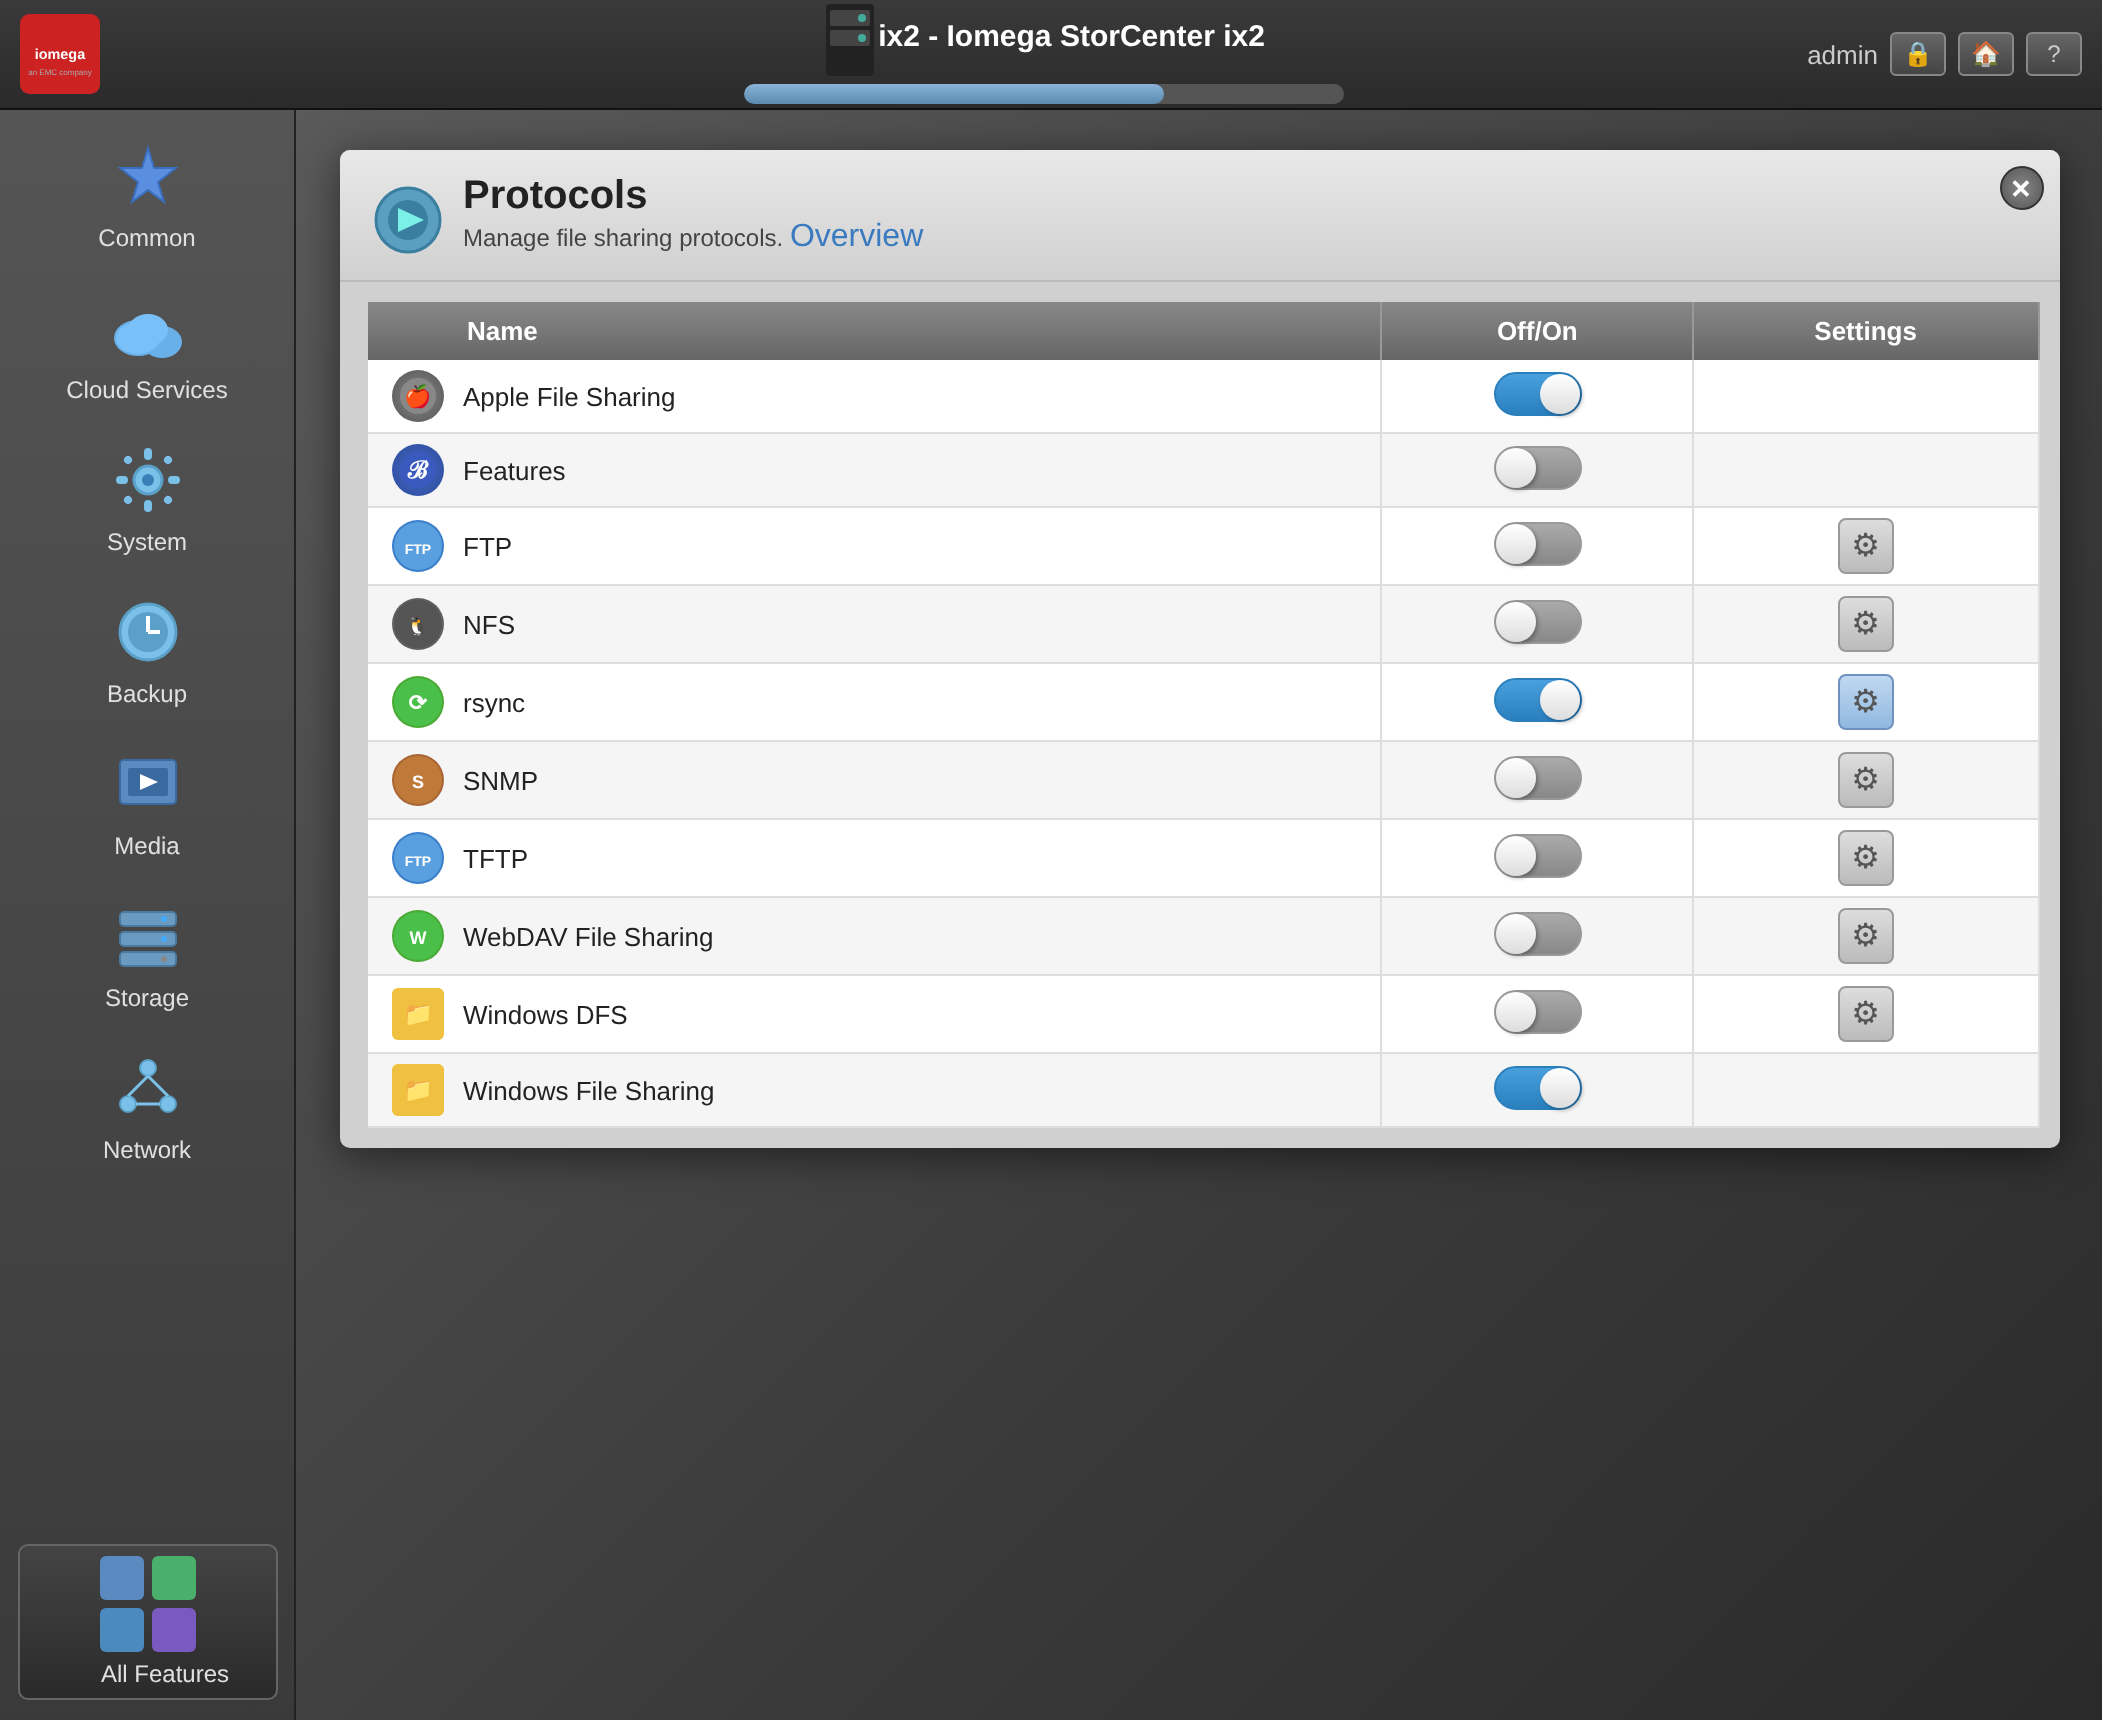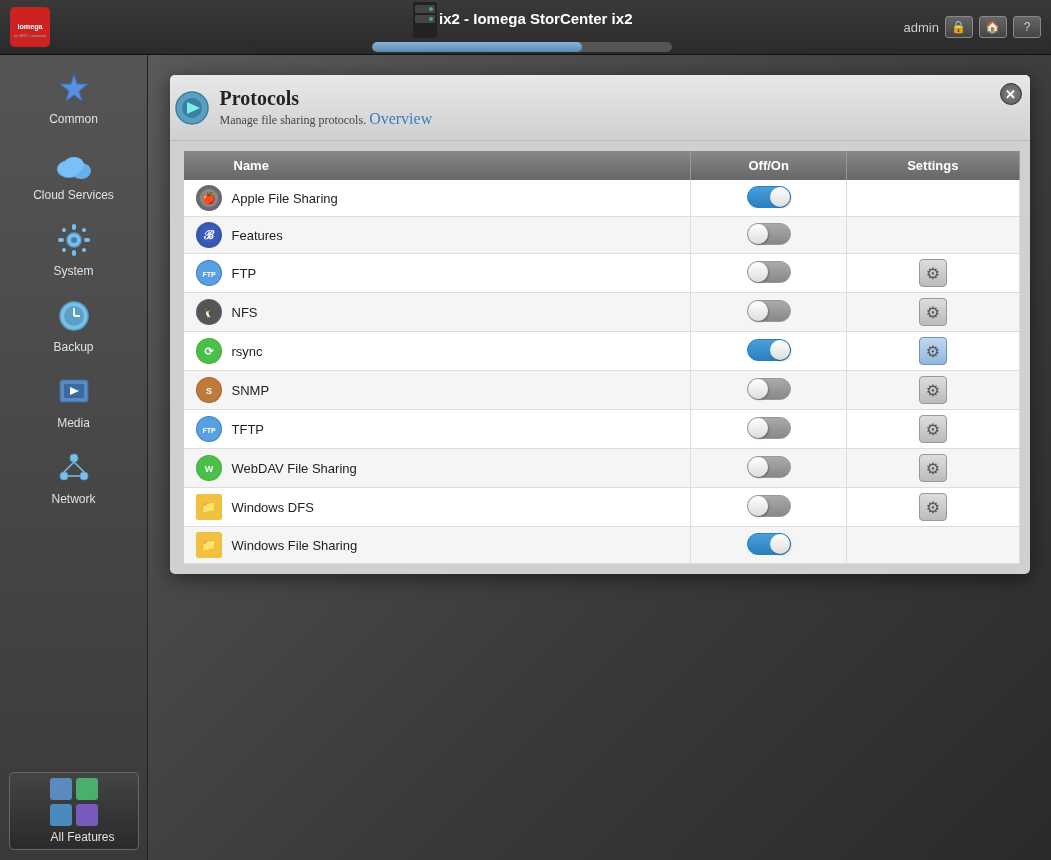--- a/index.html
+++ b/index.html
@@ -162,26 +162,25 @@
     #panel {
       background: #d0d0d0;
       border-radius: 5px;
       width: 860px;
       min-height: 420px;
       position: relative;
       box-shadow: 0 4px 20px rgba(0,0,0,0.5);
     }
     #panel-header {
       background: linear-gradient(180deg, #e8e8e8 0%, #d0d0d0 100%);
-      padding: 12px 4px;
+      padding: 12px 16px;
       border-radius: 5px 5px 0 0;
       display: flex;
-      align-items: center;
+      align-items: flex-end;
       border-bottom: 1px solid #bbb;
-      font-family: Liberation Serif, serif;
     }
     #panel-icon {
       width: 36px;
       height: 36px;
       margin-right: 10px;
       display: flex;
       align-items: center;
       justify-content: center;
     }
     #panel-title-group { display: flex; flex-direction: column; }
@@ -436,20 +435,33 @@
       <div class="sidebar-icon">
         <svg width="36" height="36" viewBox="0 0 36 36">
           <rect x="4" y="6" width="28" height="22" rx="2" fill="#5a8abf" stroke="#3a6a9f" stroke-width="1"></rect>
           <rect x="8" y="10" width="20" height="14" rx="1" fill="#3a6a9f"></rect>
           <polygon points="14,13 14,21 23,17" fill="#fff"></polygon>
         </svg>
       </div>
       <span class="sidebar-label">Media</span>
     </div>
 
+    <div class="sidebar-item">
+      <div class="sidebar-icon">
+        <svg width="36" height="36" viewBox="0 0 36 36">
+          <rect x="4" y="6" width="28" height="7" rx="2" fill="#6a9abf" stroke="#4a7a9f" stroke-width="1"></rect>
+          <rect x="4" y="16" width="28" height="7" rx="2" fill="#6a9abf" stroke="#4a7a9f" stroke-width="1"></rect>
+          <rect x="4" y="26" width="28" height="7" rx="2" fill="#6a9abf" stroke="#4a7a9f" stroke-width="1"></rect>
+          <circle cx="26" cy="9.5" r="1.5" fill="#4af"></circle>
+          <circle cx="26" cy="19.5" r="1.5" fill="#4af"></circle>
+          <circle cx="26" cy="29.5" r="1.5" fill="#888"></circle>
+        </svg>
+      </div>
+      <span class="sidebar-label">Storage</span>
+    </div>
 
     <div class="sidebar-item">
       <div class="sidebar-icon">
         <svg width="36" height="36" viewBox="0 0 36 36">
           <circle cx="18" cy="8" r="4" fill="#7ac0e8" stroke="#5aa0c8" stroke-width="1"></circle>
           <circle cx="8" cy="26" r="4" fill="#7ac0e8" stroke="#5aa0c8" stroke-width="1"></circle>
           <circle cx="28" cy="26" r="4" fill="#7ac0e8" stroke="#5aa0c8" stroke-width="1"></circle>
           <line x1="18" y1="12" x2="8" y2="22" stroke="#7ac0e8" stroke-width="1.5"></line>
           <line x1="18" y1="12" x2="28" y2="22" stroke="#7ac0e8" stroke-width="1.5"></line>
           <line x1="12" y1="26" x2="24" y2="26" stroke="#7ac0e8" stroke-width="1.5"></line>

